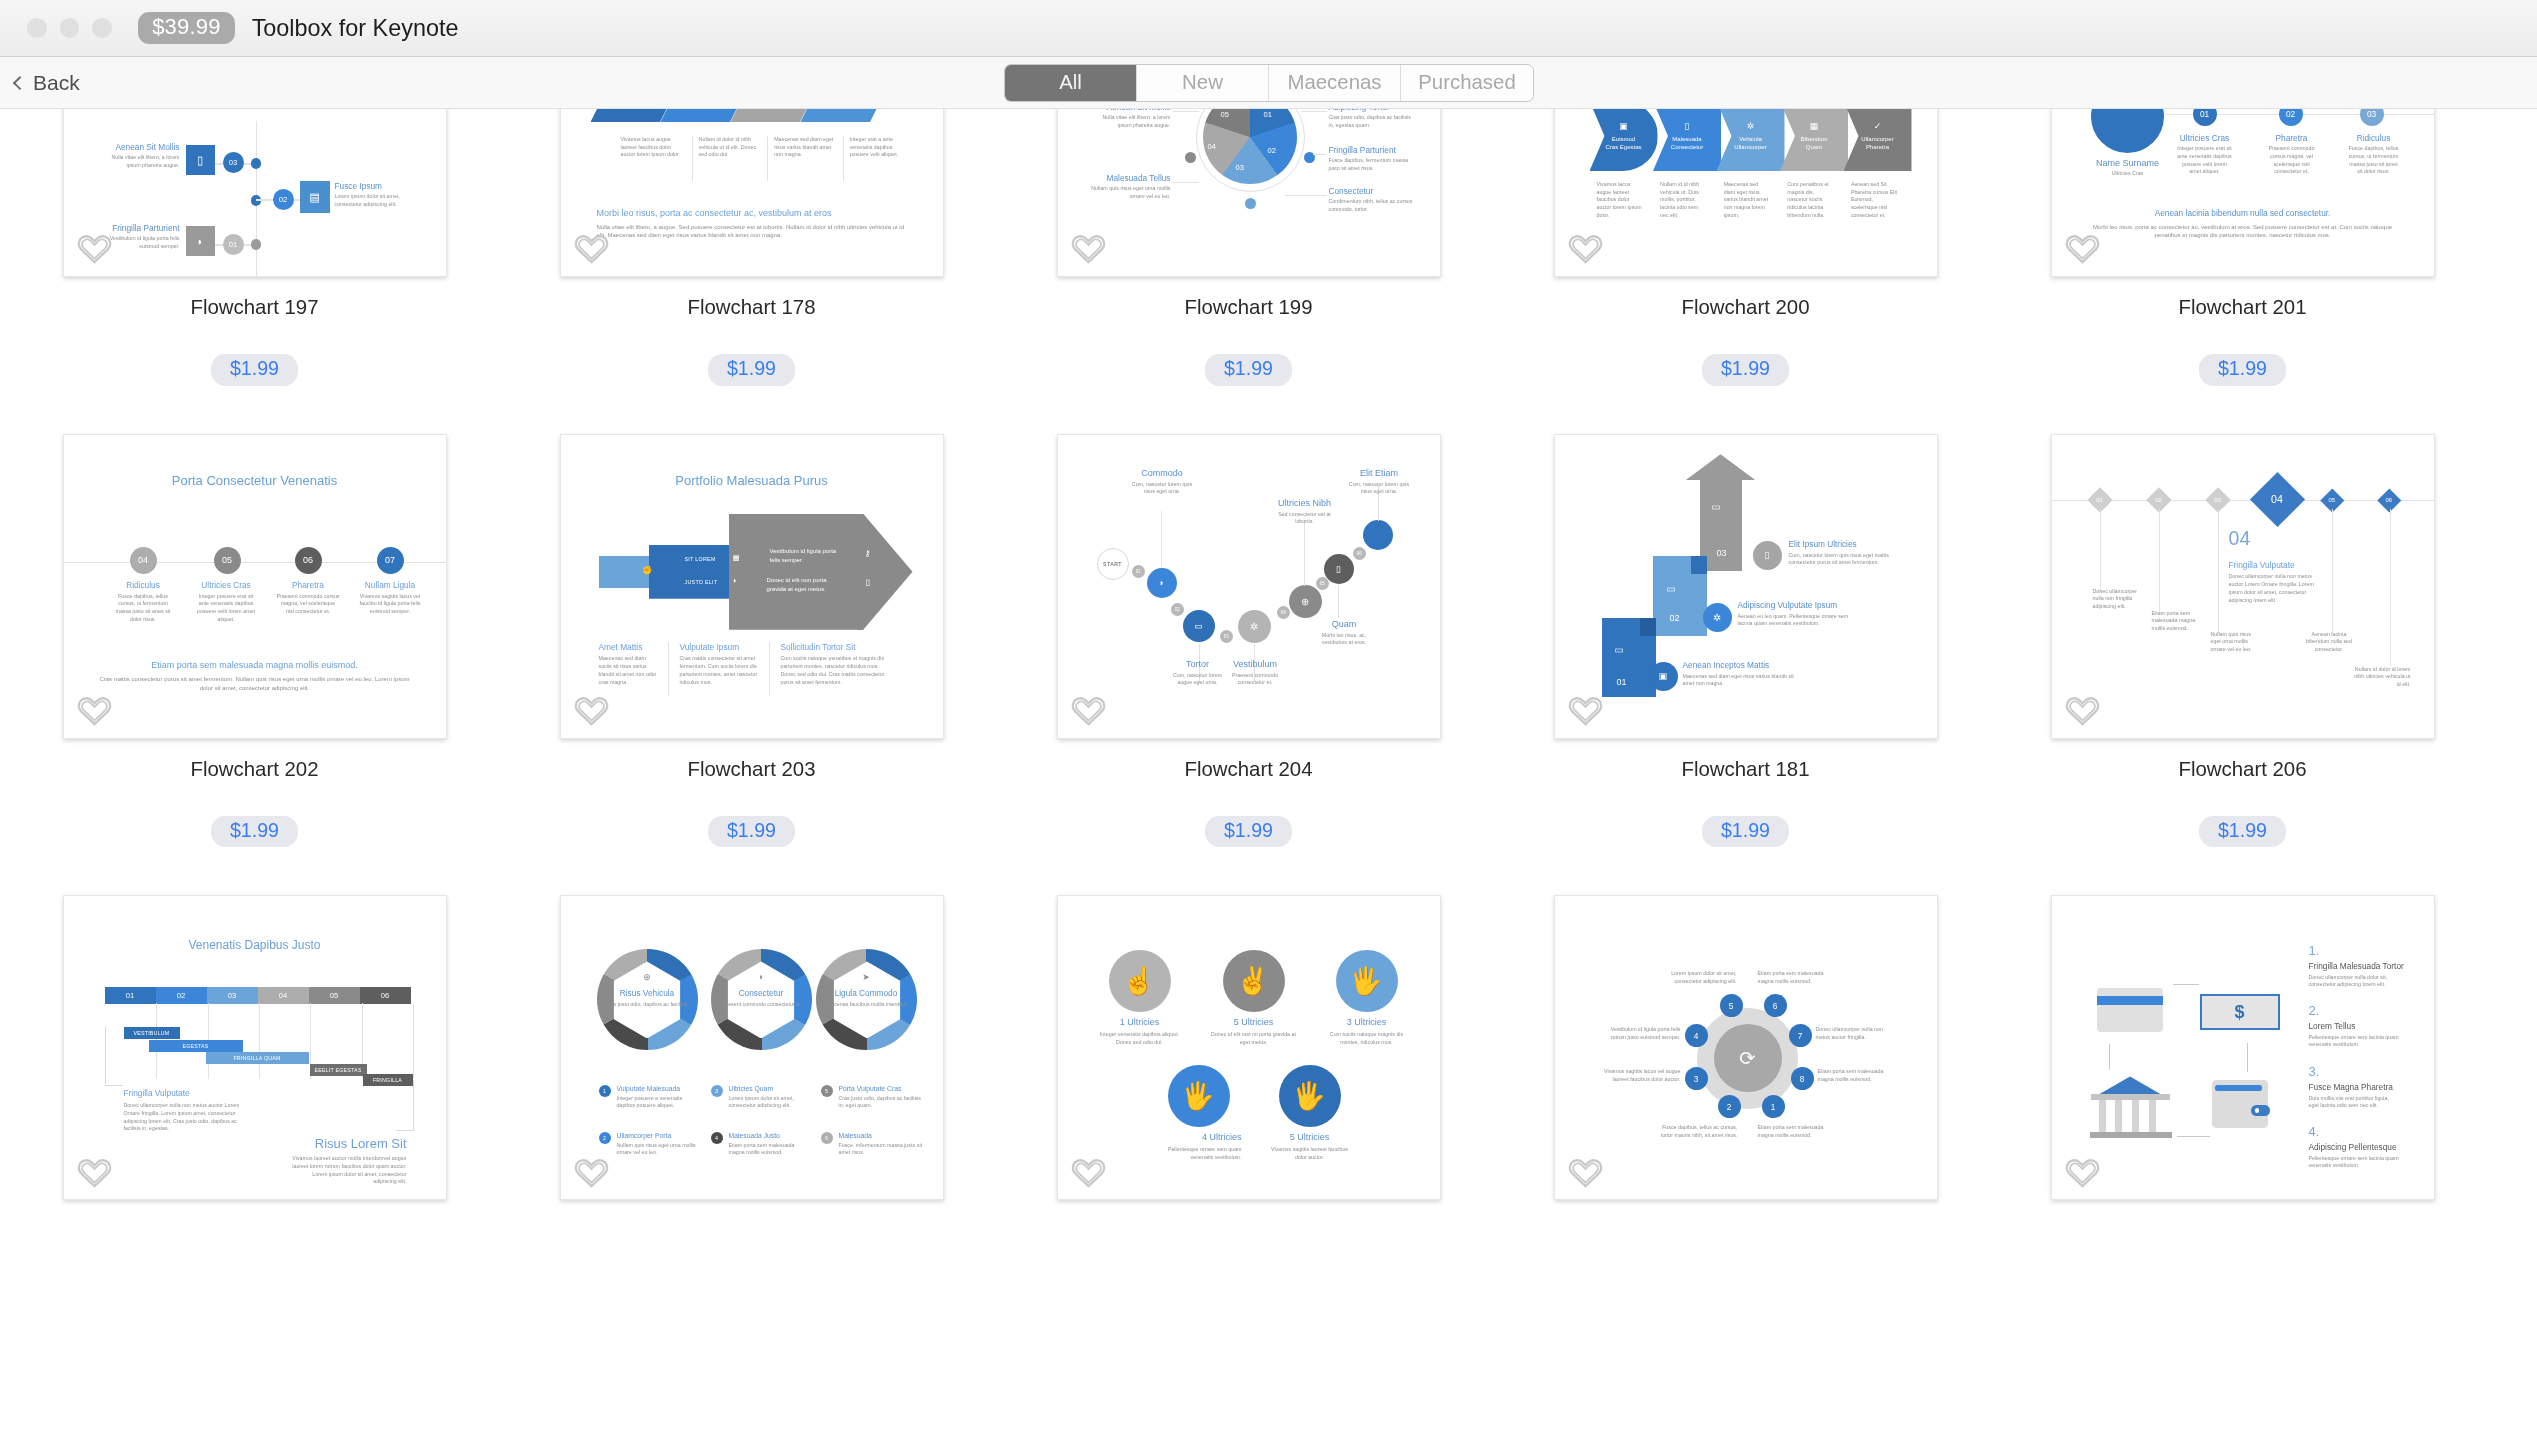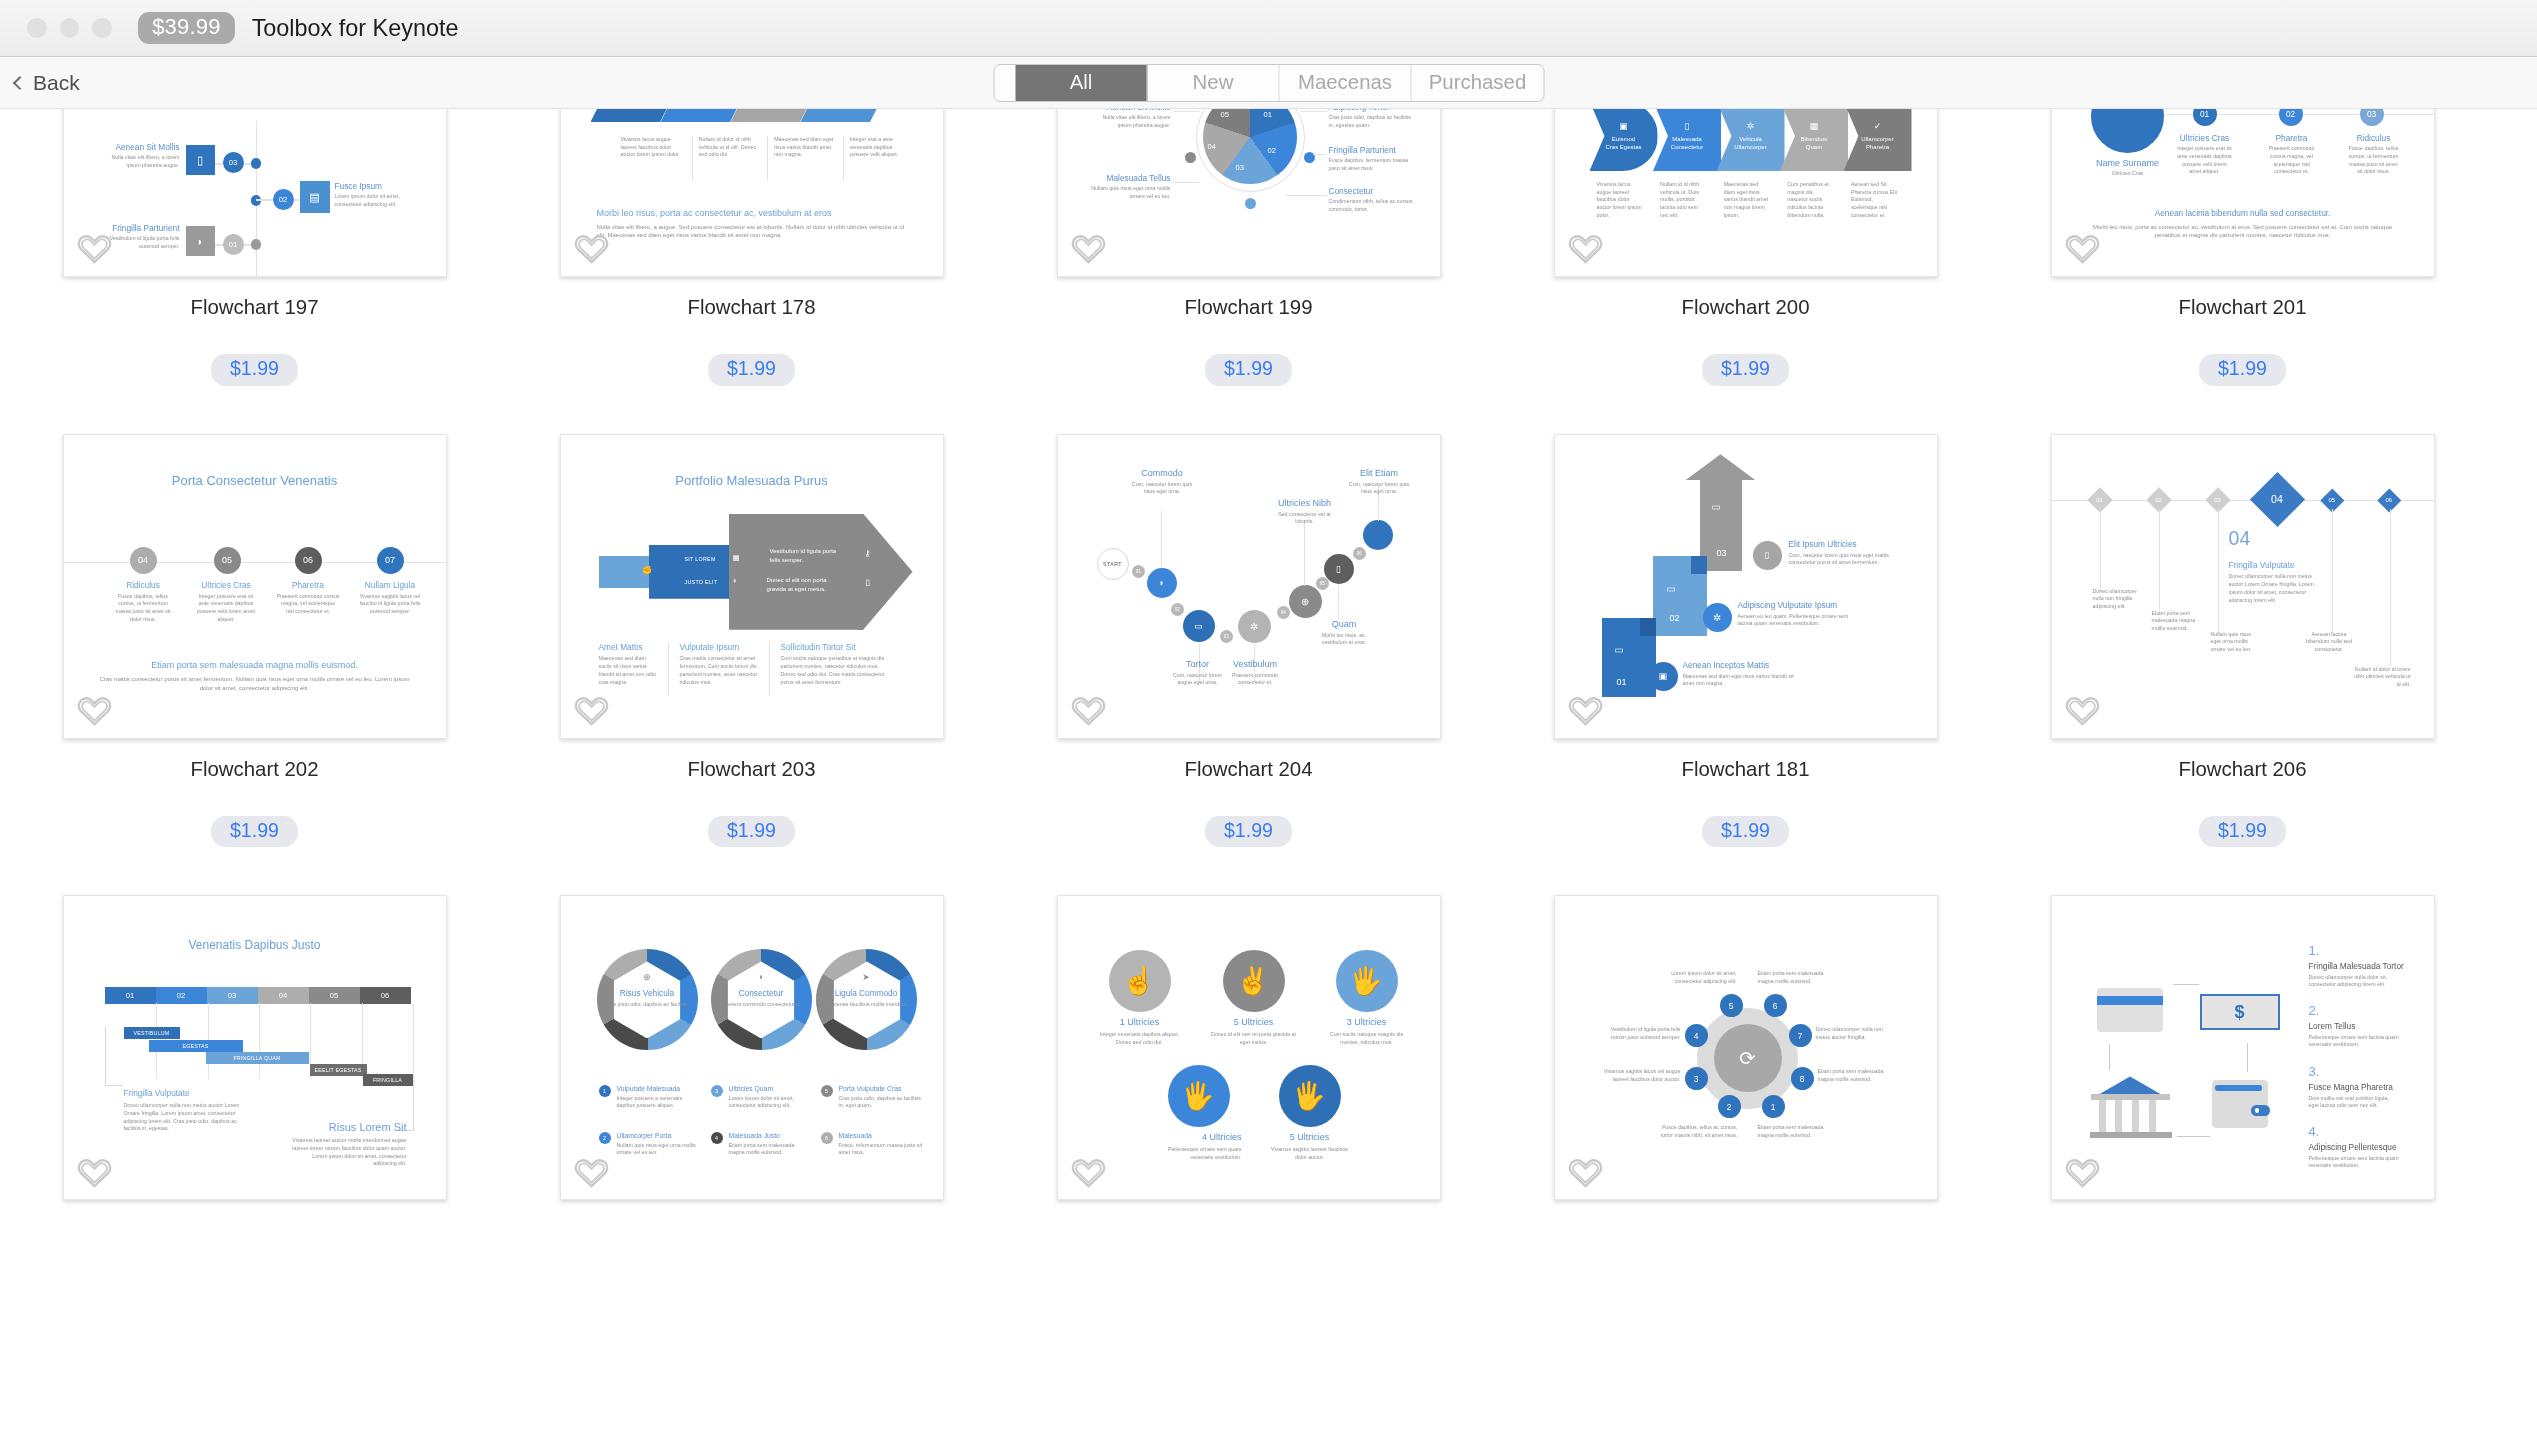--- a/index.html
+++ b/index.html
@@ -91,21 +91,21 @@
   }
   .chev-left {
     width: 9.8px; height: 9.8px;
     border-left: 2.3px solid #6c6c6c; border-bottom: 2.3px solid #6c6c6c;
     transform: rotate(45deg); margin-top: 0.8px;
   }
   .back-label { font-size: 21px; color: #4e4e4e; }
   .segmented {
     position: absolute; left: 50%; transform: translateX(-50%);
     display: flex; border: 0.8px solid #c8c8c8; border-radius: 6.8px;
-    overflow: hidden; background: #fdfdfd; height: 38px; padding-left: 21px;
+    overflow: hidden; background: #fdfdfd; height: 38px;
   }
   .seg {
     min-width: 132px; padding: 0 15px;
     display: flex; align-items: center; justify-content: center;
     font-size: 20.4px; color: #a9a9a9;
     border-right: 0.8px solid #dcdcdc;
   }
   .seg:last-child { border-right: none; }
   .seg.active { background: #757575; color: #f4f4f4; }
 
@@ -670,21 +670,21 @@
           <div style="position:absolute;left:299px;top:178px;width:50px;height:12px;background:#5e5e5e;color:#fff;font-size:5.3px;display:flex;align-items:center;justify-content:center;letter-spacing:0.2px;">FRINGILLA</div>
           <div style="position:absolute;left:41px;top:131px;width:0.8px;height:57px;background:#d8d8d8;"></div>
           <div style="position:absolute;left:41px;top:189px;width:18px;height:0.8px;background:#d8d8d8;"></div>
           <div style="position:absolute;left:60px;top:192px;width:118px;">
             <div style="font-size:8.3px;color:#6ba0d8;">Fringilla Vulputate</div>
             <div class="tinytxt" style="margin-top:3.8px;">Donec ullamcorper nulla non metus auctor Lorem Ornare fringilla. Lorem ipsum amet, consectetur adipiscing lorem elit. Cras justo odio, dapibus ac facilisis in, egestas.</div>
           </div>
           <div style="position:absolute;left:349px;top:184px;width:0.8px;height:50px;background:#d8d8d8;"></div>
           <div style="position:absolute;left:332px;top:234px;width:18px;height:0.8px;background:#d8d8d8;"></div>
           <div style="position:absolute;left:228px;top:225px;width:115px;text-align:right;">
-            <div style="font-size:11px;color:#6ba0d8;">Risus Lorem Sit</div>
+            <div style="font-size:13px;color:#6ba0d8;margin-top:15px;">Risus Lorem Sit</div>
             <div class="tinytxt" style="margin-top:3.8px;">Vivamus laoreet auctor mollis interdumvel augue laoreet lorem rutrum faucibus dolor quam auctor. Lorem ipsum dolor sit amet, consectetur adipiscing elit.</div>
           </div>
         </div>
         <div class="fav">
           <svg viewBox="0 0 24 22">
               <path d="M12 20 2.8 11.2a5.2 5.2 0 1 1 7.4-7.3L12 5.7l1.8-1.8a5.2 5.2 0 1 1 7.4 7.3z" fill="none" stroke="#c9c9c9" stroke-width="1.6"></path>
               <path d="M12 17.6 4.6 10.4a3.4 3.4 0 1 1 4.8-4.8L12 8.2l2.6-2.6a3.4 3.4 0 1 1 4.8 4.8z" fill="none" stroke="#c9c9c9" stroke-width="1.2"></path>
             </svg>
         </div>
       </div>

